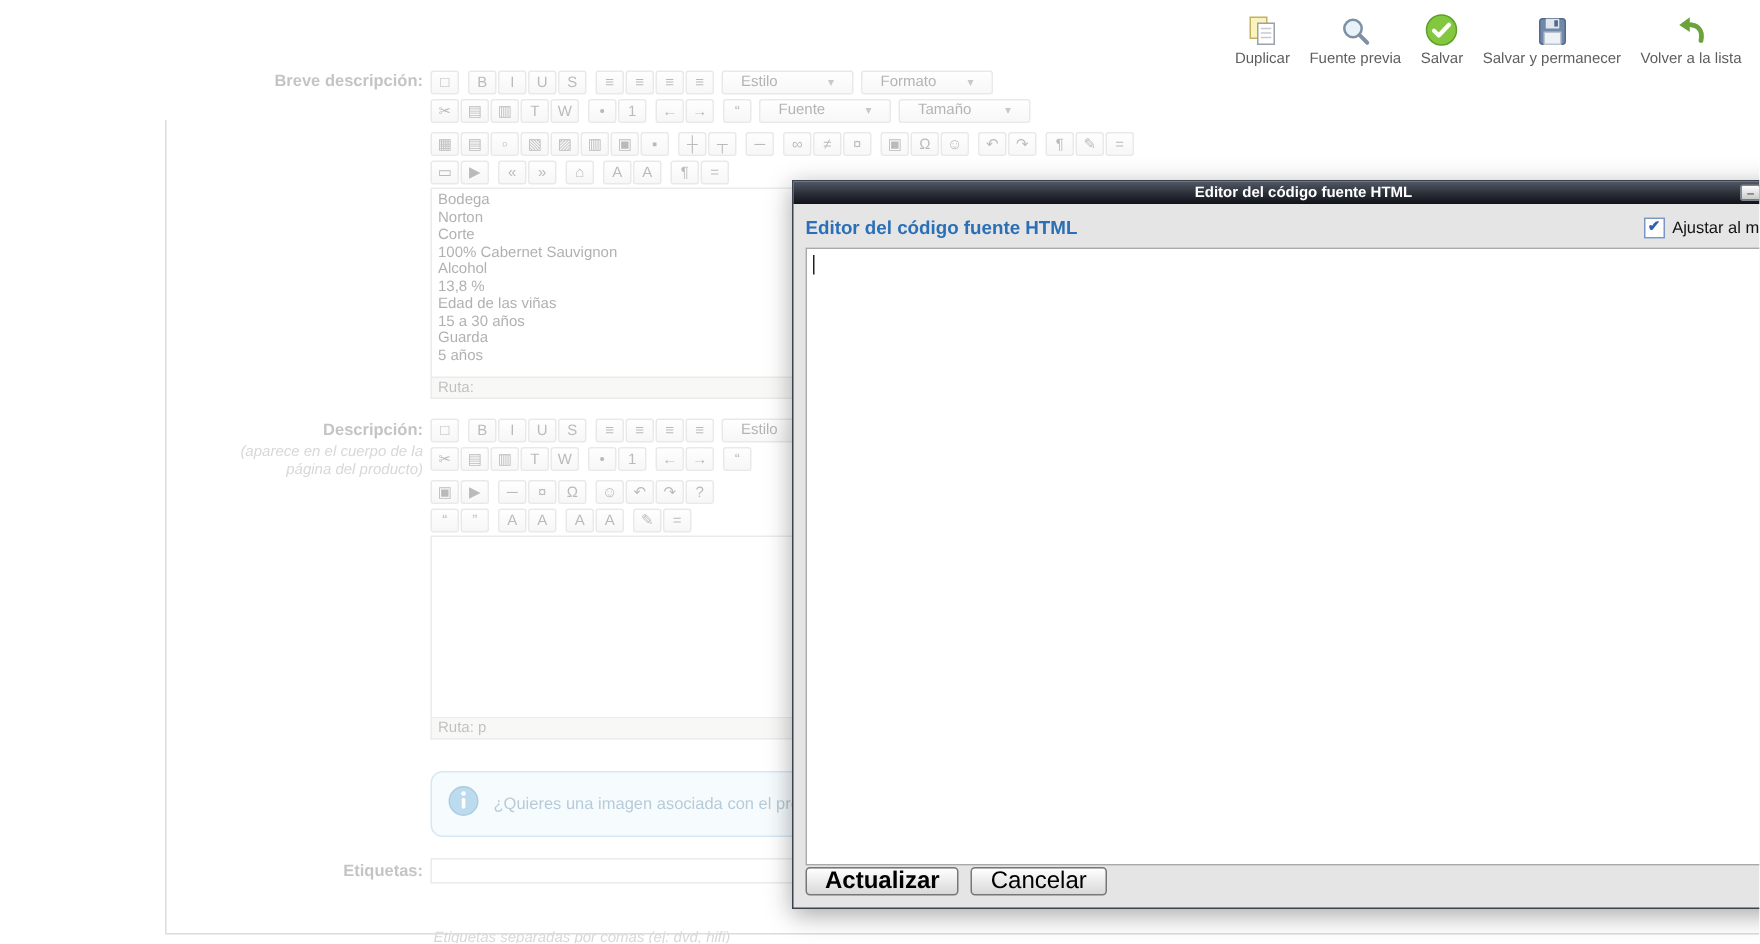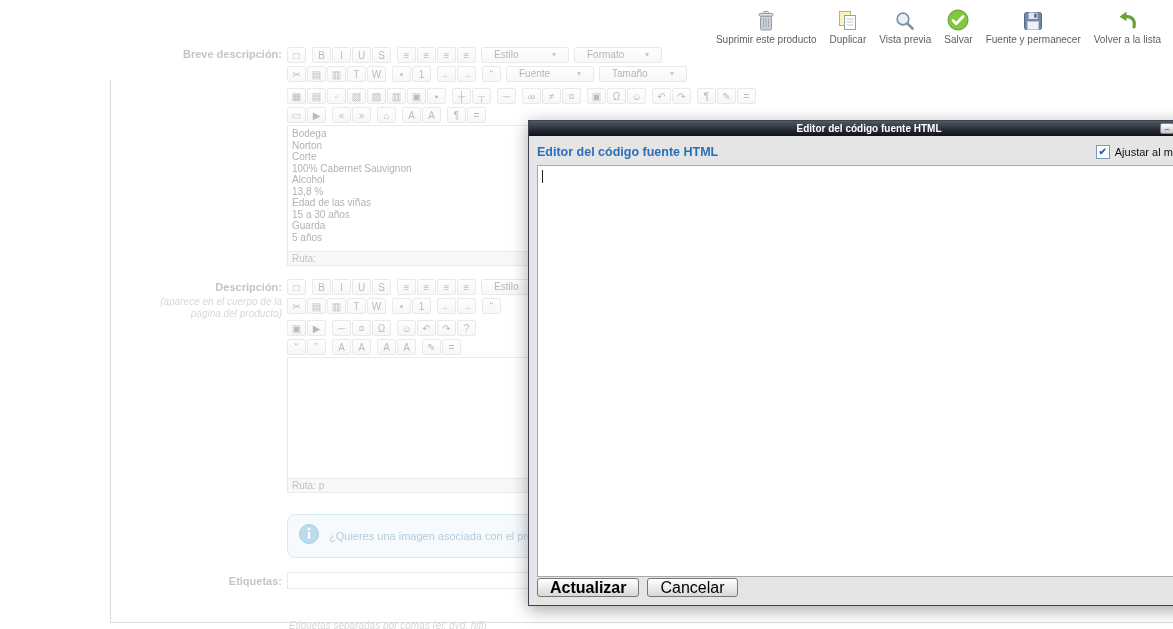--- a/index.html
+++ b/index.html
@@ -80,67 +80,56 @@
 </style>
 </head>
 <body>
 
 <div id="screen">
 
 
   <div class="top-toolbar">
     <div class="tb-item">
       <span class="tb-icon">
-          <svg width="20" height="22" viewBox="0 0 20 22">
-            <rect x="4.5" y="6" width="11" height="14" rx="1.5" fill="#cdd2d6" stroke="#939aa1"></rect>
-            <path d="M7.5 8.5v9M10 8.5v9M12.5 8.5v9" stroke="#a3a9af" fill="none"></path>
-            <rect x="3" y="3.5" width="14" height="2.6" rx="1.2" fill="#dfe3e6" stroke="#939aa1"></rect>
-            <rect x="7.5" y="1.5" width="5" height="2" rx="0.8" fill="#dfe3e6" stroke="#939aa1"></rect>
-          </svg>
-        </span>
-      <span class="tb-label">Suprimir este producto</span>
-    </div>
-    <div class="tb-item">
-      <span class="tb-icon">
           <svg width="22" height="22" viewBox="0 0 22 22">
             <rect x="2.5" y="1.5" width="11" height="14" fill="#fbf3bd" stroke="#c4b163"></rect>
             <rect x="7.5" y="5.5" width="11" height="14" fill="#ffffff" stroke="#9aa1a8"></rect>
             <path d="M9.5 9h7M9.5 12h7M9.5 15h7" stroke="#c5cbd1" fill="none"></path>
           </svg>
         </span>
       <span class="tb-label">Duplicar</span>
     </div>
     <div class="tb-item">
       <span class="tb-icon">
           <svg width="22" height="22" viewBox="0 0 22 22">
             <circle cx="9" cy="9" r="5.8" fill="#eaf2f9" stroke="#7d91a6" stroke-width="1.7"></circle>
             <line x1="13.3" y1="13.3" x2="18.5" y2="18.5" stroke="#7d91a6" stroke-width="2.6" stroke-linecap="round"></line>
           </svg>
         </span>
-      <span class="tb-label">Vista previa</span>
+      <span class="tb-label">Fuente previa</span>
     </div>
     <div class="tb-item">
       <span class="tb-icon">
           <svg width="24" height="24" viewBox="0 0 24 24">
             <circle cx="12" cy="12" r="10" fill="#82c73e" stroke="#5ca02b"></circle>
             <path d="M7 12.5l3.2 3.2L17 8.5" stroke="#ffffff" stroke-width="2.8" fill="none" stroke-linecap="round" stroke-linejoin="round"></path>
           </svg>
         </span>
       <span class="tb-label">Salvar</span>
     </div>
     <div class="tb-item">
       <span class="tb-icon">
           <svg width="22" height="22" viewBox="0 0 22 22">
             <rect x="2.5" y="2.5" width="17" height="17" rx="2" fill="#7189a9" stroke="#53688a"></rect>
             <rect x="6.5" y="2.5" width="9" height="6.5" fill="#dfe6ee"></rect>
             <rect x="12.2" y="3.5" width="2.4" height="4.2" fill="#53688a"></rect>
             <rect x="5.5" y="11.5" width="11" height="8" fill="#eef2f6" stroke="#b9c4cf"></rect>
           </svg>
         </span>
-      <span class="tb-label">Fuente y permanecer</span>
+      <span class="tb-label">Salvar y permanecer</span>
     </div>
     <div class="tb-item">
       <span class="tb-icon">
           <svg width="24" height="24" viewBox="0 0 24 24">
             <path d="M19 19c1.5-7.5-2.5-11-10-10.5" stroke="#6aa33c" stroke-width="3.2" fill="none" stroke-linecap="round"></path>
             <path d="M11.5 3.5L4.5 8.7l7 4.6z" fill="#6aa33c"></path>
           </svg>
         </span>
       <span class="tb-label">Volver a la lista</span>
     </div>

